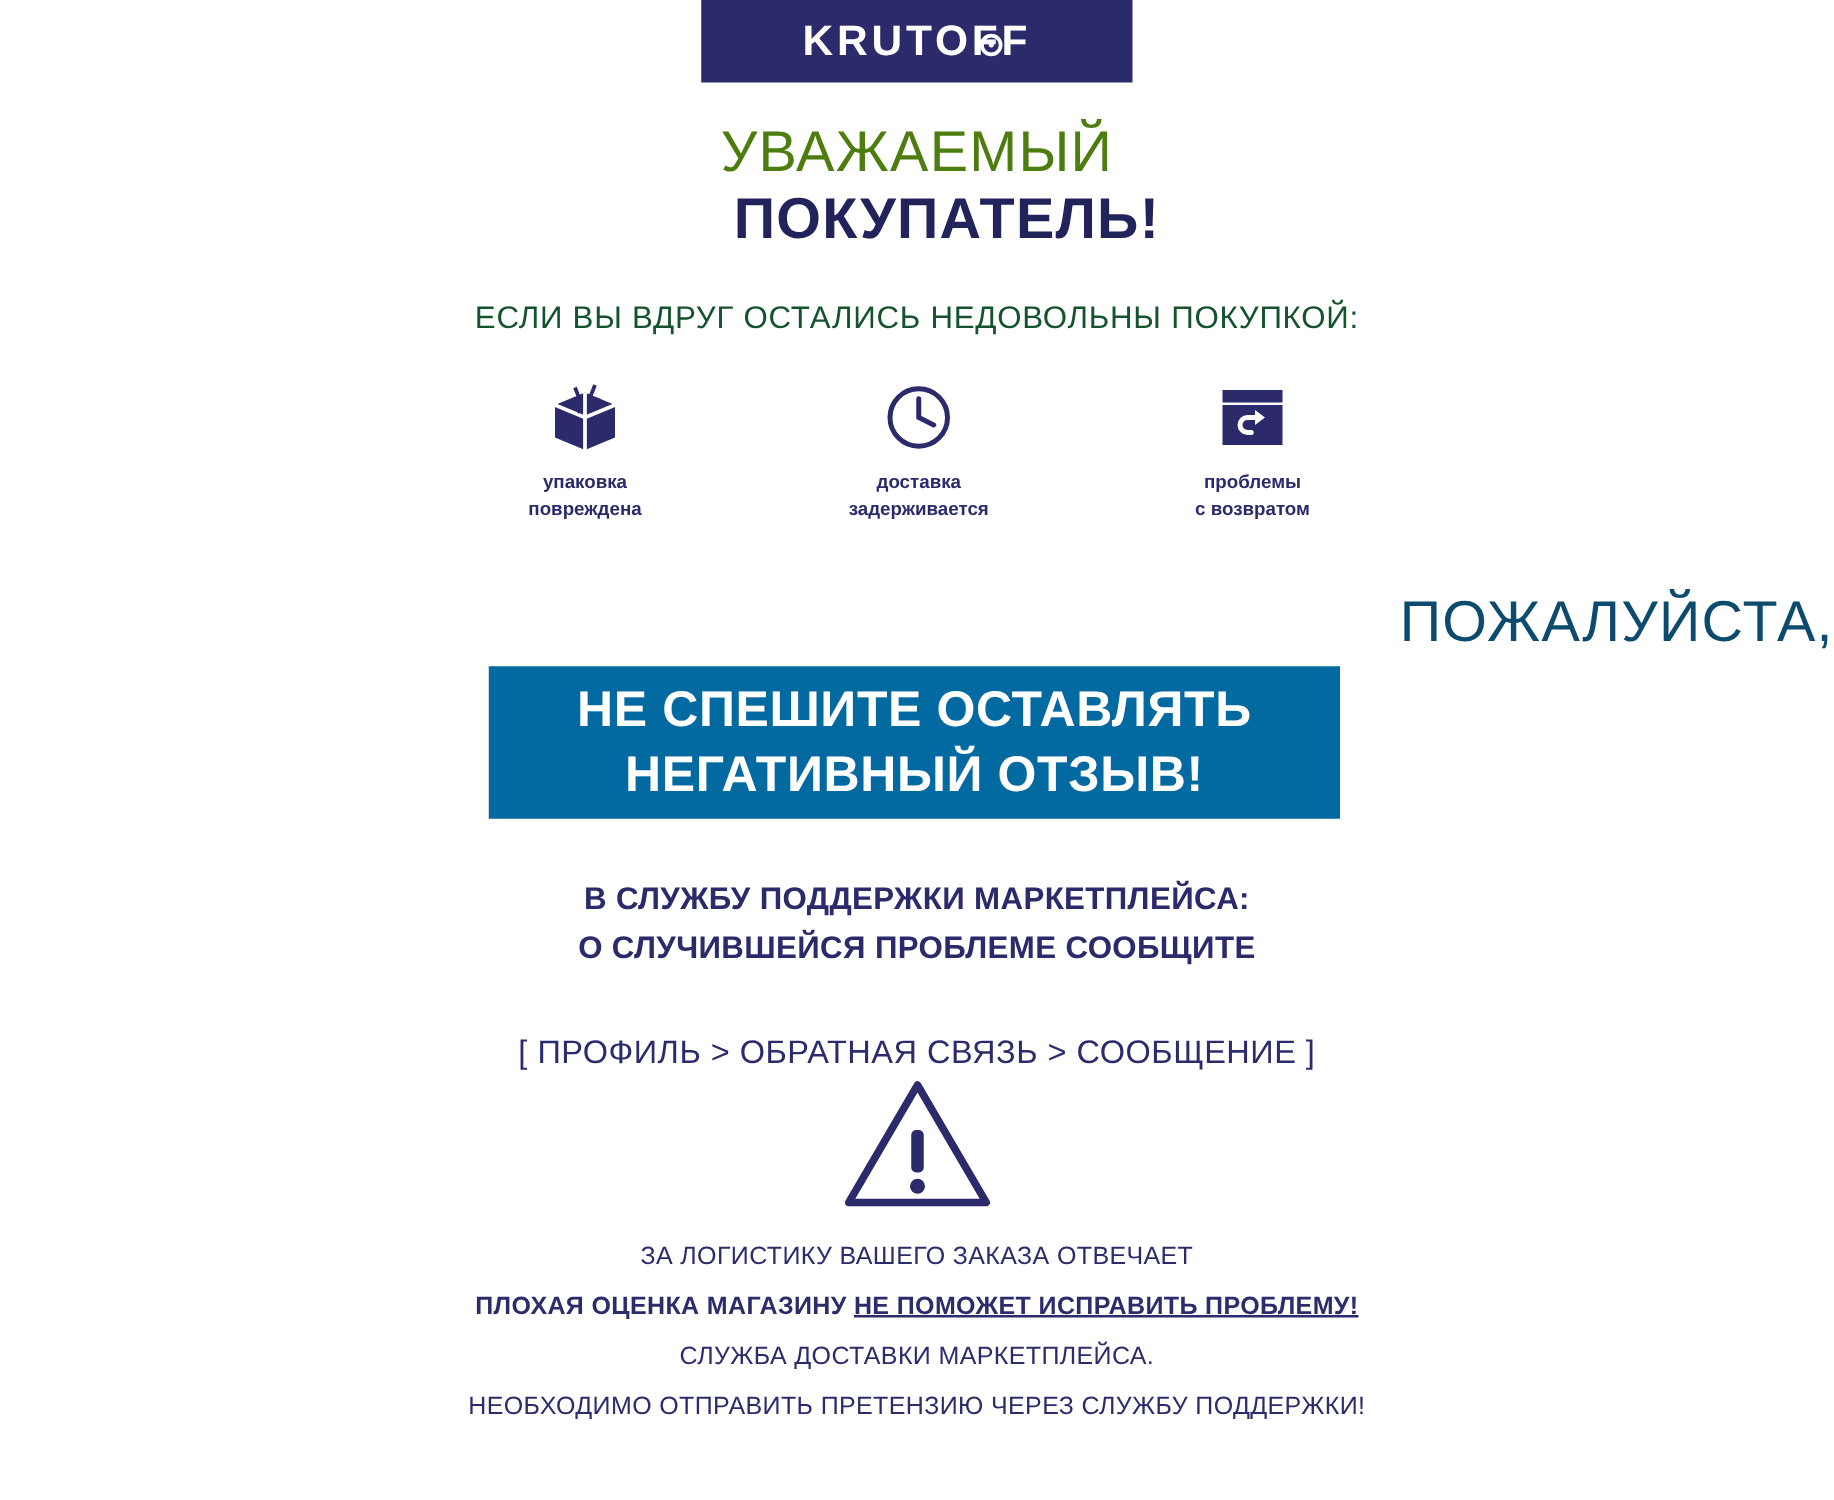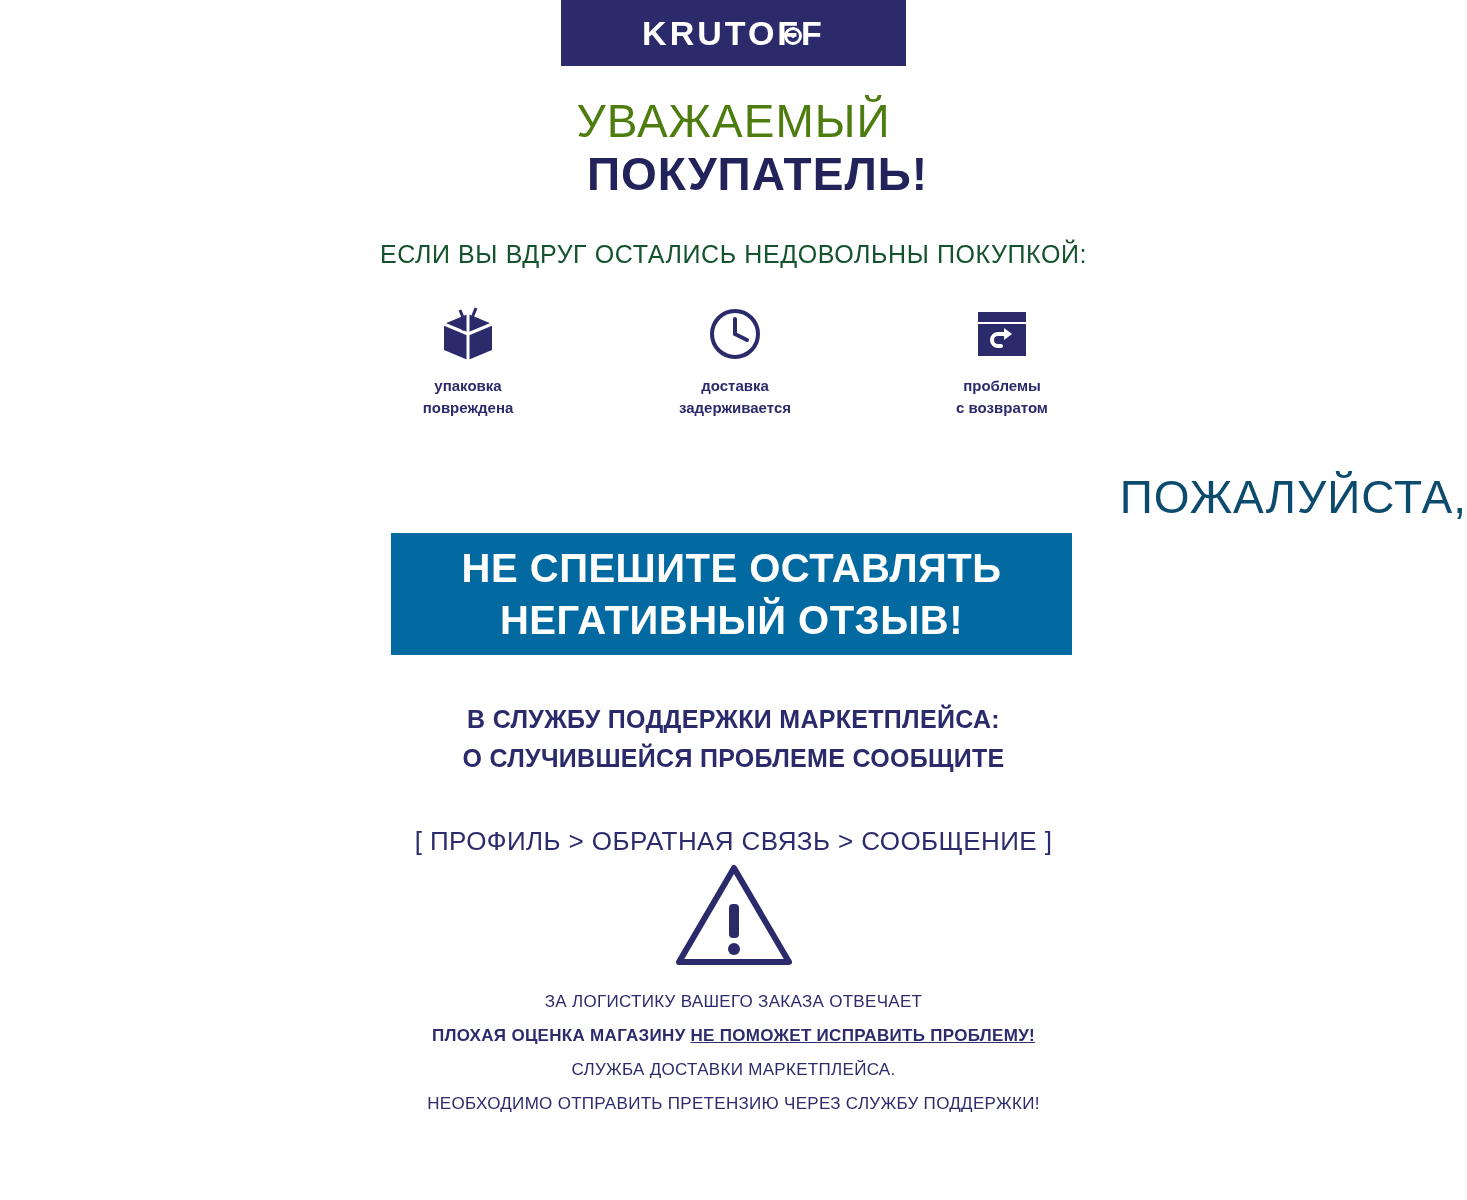--- a/index.html
+++ b/index.html
@@ -195,21 +195,21 @@
 
   
   .footer {
     position: absolute;
     left: 0;
     top: 985px;
     width: 100%;
     text-align: center;
   }
   .footer .fl {
-    font-size: 17px;
+    font-size: 20px;
     color: #2c2c6d;
     line-height: 2.0;
     letter-spacing: 0.3px;
   }
   .footer .bold {
     font-weight: bold;
   }
   .footer .und {
     font-weight: bold;
     text-decoration: underline;

